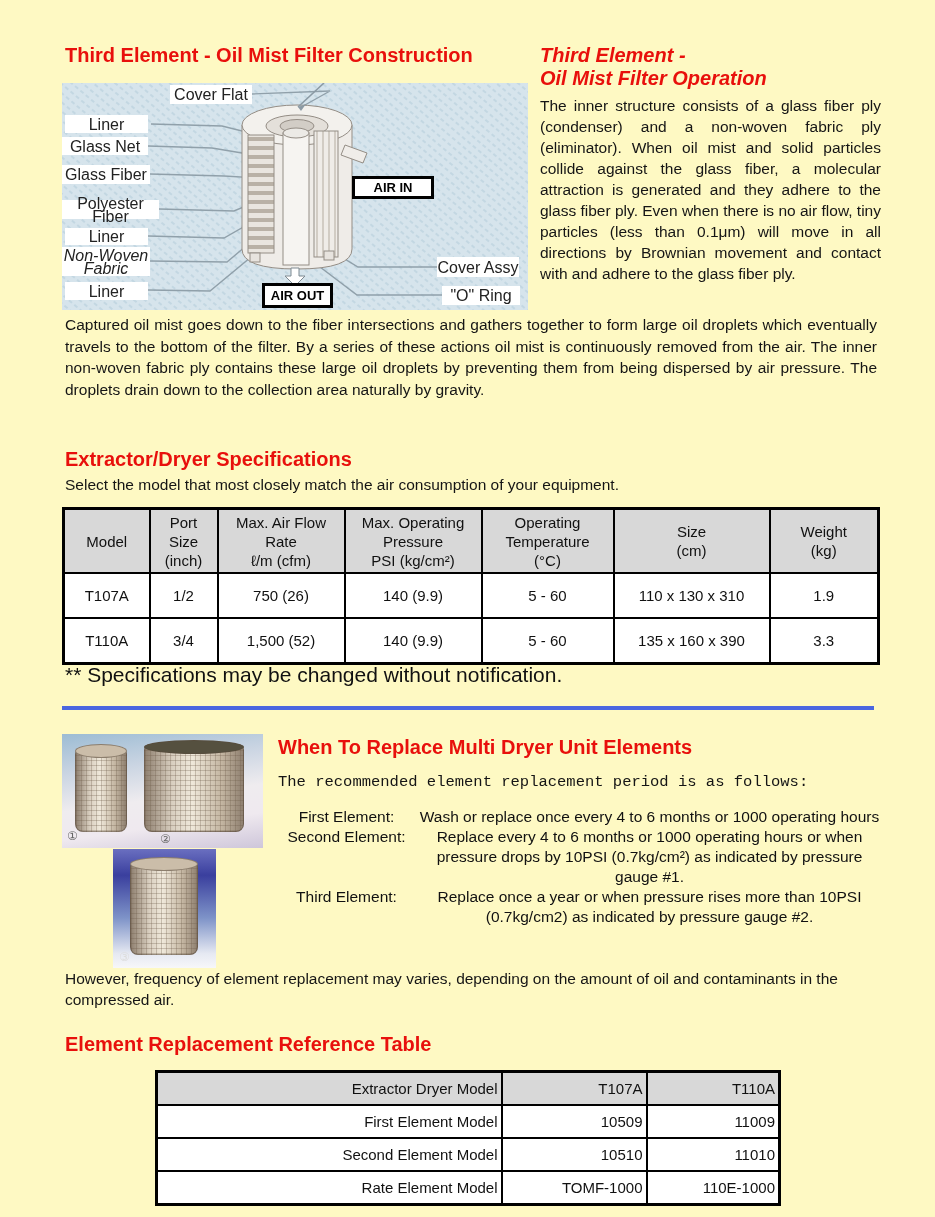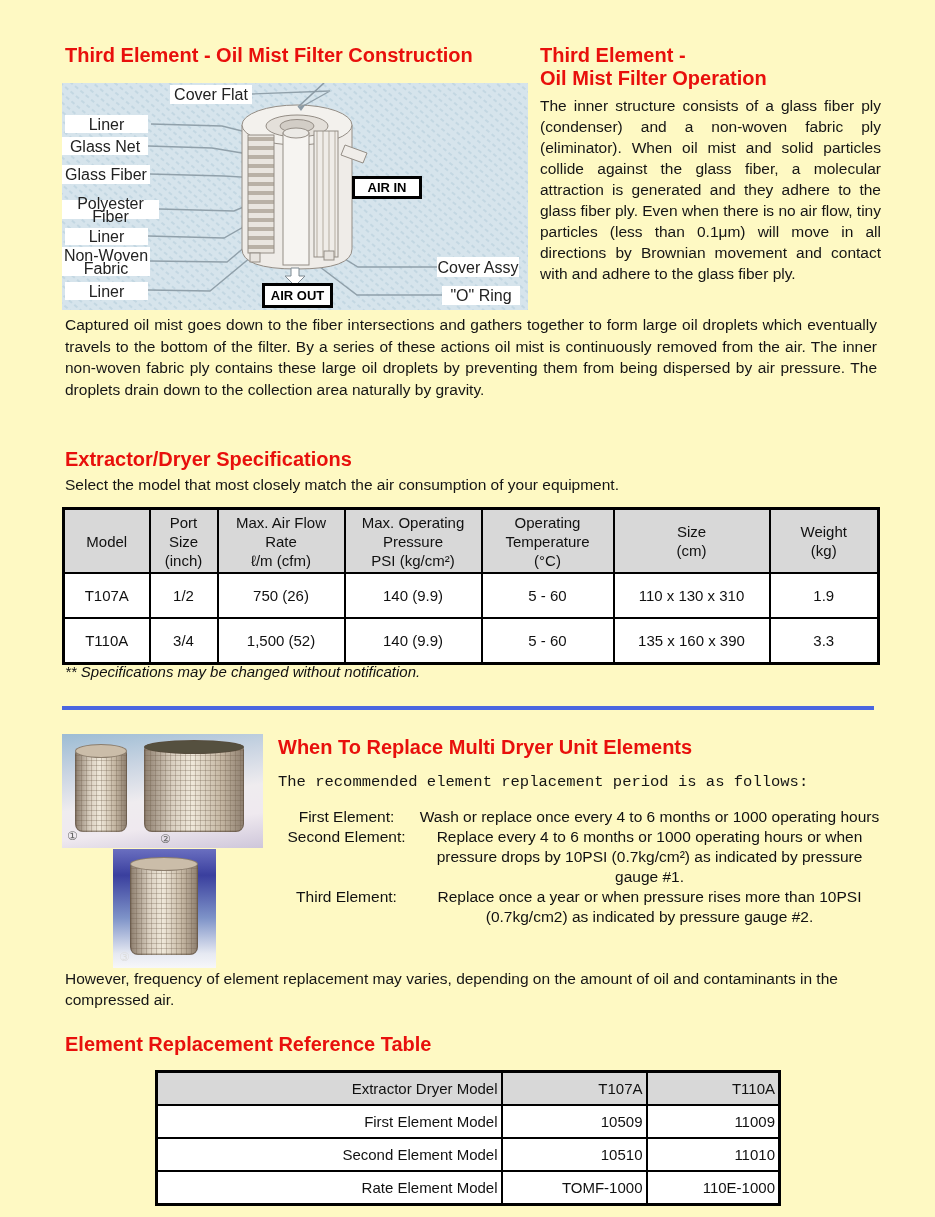--- a/index.html
+++ b/index.html
@@ -10,40 +10,40 @@
   .body-text{font-size:15.5px;line-height:21px;color:#151515;}
   .just{text-align:justify;}
 
   
   .diagram{left:62px;top:83px;width:466px;height:227px;}
   .diagram svg{position:absolute;left:0;top:0;}
   .dlabel{position:absolute;background:#ffffff;color:#222;font-size:16px;line-height:13px;
           display:flex;align-items:center;justify-content:center;text-align:center;}
   .dbox{position:absolute;background:#ffffff;border:3px solid #000;color:#000;font-weight:bold;
         font-size:13px;display:flex;align-items:center;justify-content:center;box-sizing:border-box;}
-  .pre{white-space:pre-line;}
+  .pre{white-space:pre-line;font-style:italic;}
 
   
   .op-col{left:540px;top:44px;width:341px;}
   .op-body{margin-top:5px;}
 
   
   table{border-collapse:collapse;background:#fff;}
   .spec-table{position:absolute;left:62px;top:507px;table-layout:fixed;}
   .spec-table th,.spec-table td{border:2px solid #000;text-align:center;vertical-align:middle;
         font-size:15px;padding:0 3px;}
   .spec-table{border:3px solid #000;}
   .spec-table th{background:#d8d8d8;font-weight:normal;line-height:19px;height:62px;white-space:pre-line;}
   .spec-table td{height:43px;}
   .ref-table{position:absolute;left:155px;top:1070px;table-layout:fixed;border:3px solid #000;}
   .ref-table th,.ref-table td{border:2px solid #000;text-align:right;vertical-align:middle;
         font-size:15px;font-weight:normal;padding:0 3px;height:31px;}
   .ref-table th{background:#d8d8d8;}
 
-  .footnote{font-size:15px;font-style:italic;}
+  .footnote{font-size:21px;}
   .divider{left:62px;top:706px;width:812px;height:4px;background:#4a66e0;}
 
   
   .photo1{left:62px;top:734px;width:201px;height:114px;
      background:linear-gradient(172deg,#9cbcd4 0%,#c9d4e2 28%,#efecef 55%,#efe9ef 75%,#cec6da 100%);}
   .photo2{left:113px;top:849px;width:103px;height:119px;
      background:linear-gradient(180deg,#6a6fc0 0%,#3a3f9e 22%,#7e93c8 58%,#e6e9f2 88%,#f7f7f9 100%);}
   .cyl{position:absolute;border:1px solid rgba(90,75,60,.55);box-sizing:border-box;
      background:
        repeating-linear-gradient(0deg,rgba(110,92,74,.30) 0 1px,transparent 1px 5px),
@@ -122,21 +122,21 @@
 
     <div class="dlabel" style="left:108px;top:2px;width:82px;height:19px;">Cover Flat</div>
     <div class="dlabel" style="left:3px;top:32px;width:83px;height:18px;">Liner</div>
     <div class="dlabel" style="left:0px;top:54px;width:86px;height:18px;">Glass Net</div>
     <div class="dlabel" style="left:0px;top:82px;width:88px;height:19px;">Glass Fiber</div>
     <div class="dlabel" style="left:0px;top:117px;width:97px;height:19px;">Polyester Fiber</div>
     <div class="dlabel" style="left:3px;top:145px;width:83px;height:17px;">Liner</div>
     <div class="dlabel pre" style="left:0px;top:164px;width:88px;height:29px;">Non-Woven
 Fabric</div>
     <div class="dlabel" style="left:3px;top:199px;width:83px;height:18px;">Liner</div>
-    <div class="dbox" style="left:290px;top:93px;width:70px;height:23px;">AIR IN</div>
+    <div class="dbox" style="left:290px;top:93px;width:82px;height:23px;">AIR IN</div>
     <div class="dbox" style="left:200px;top:200px;width:71px;height:25px;">AIR OUT</div>
     <div class="dlabel" style="left:375px;top:174px;width:82px;height:20px;">Cover Assy</div>
     <div class="dlabel" style="left:380px;top:203px;width:78px;height:19px;">"O" Ring</div>
   </div>
 
   <div class="abs op-col">
     <h1 class="h-red pre">Third Element -
 Oil Mist Filter Operation</h1>
     <p class="body-text just op-body">The inner structure consists of a glass fiber ply (condenser) and a non-woven fabric ply (eliminator). When oil mist and solid particles collide against the glass fiber, a molecular attraction is generated and they adhere to the glass fiber ply. Even when there is no air flow, tiny particles (less than 0.1μm) will move in all directions by Brownian movement and contact with and adhere to the glass fiber ply.</p>
   </div>

